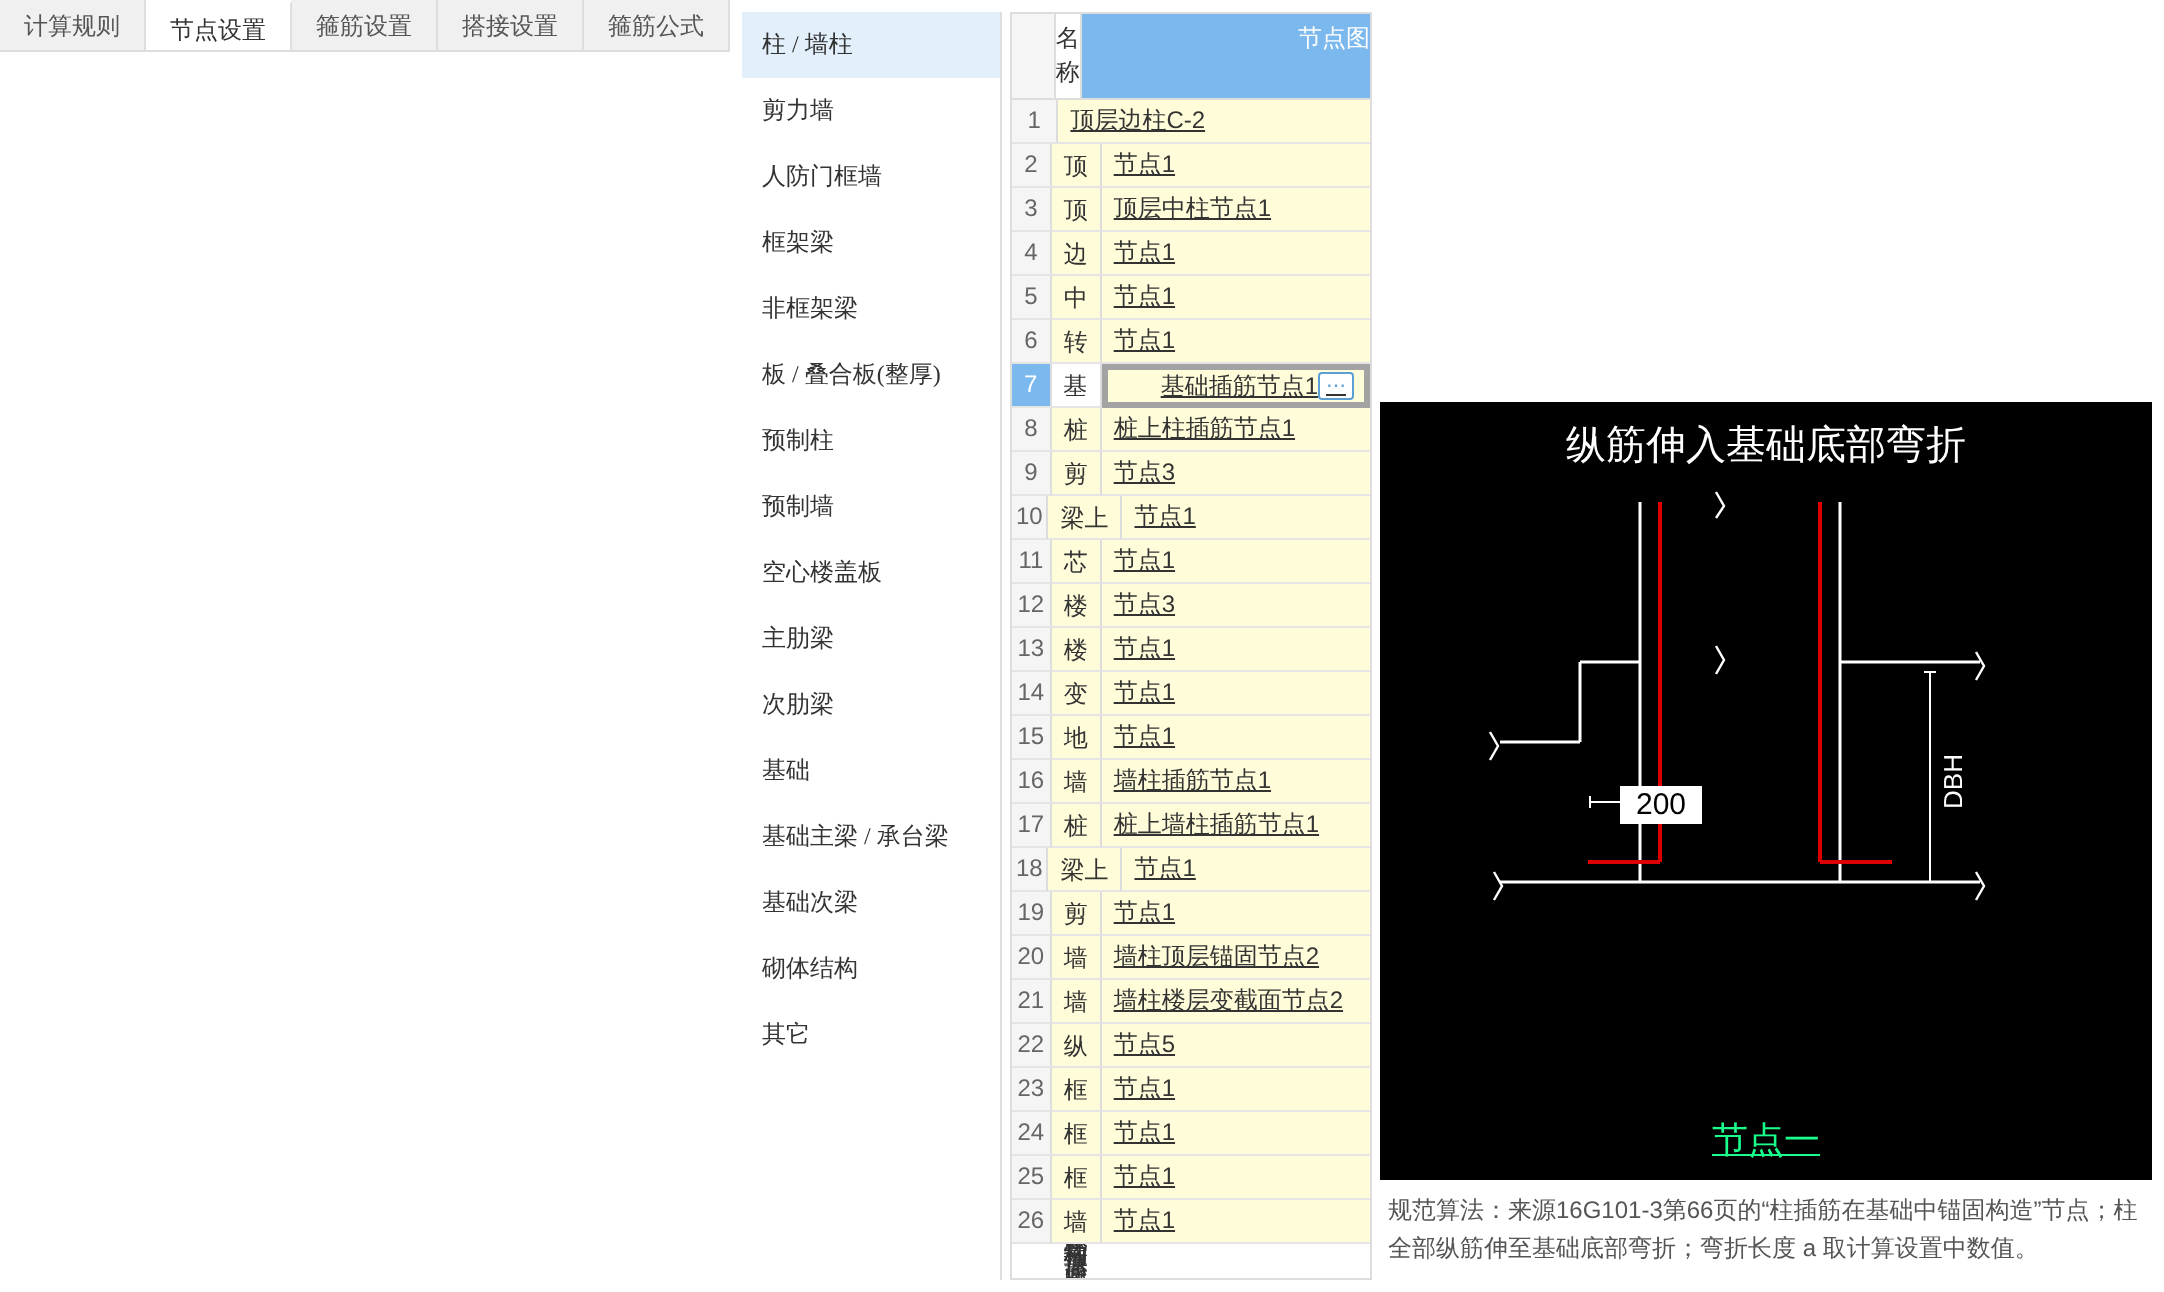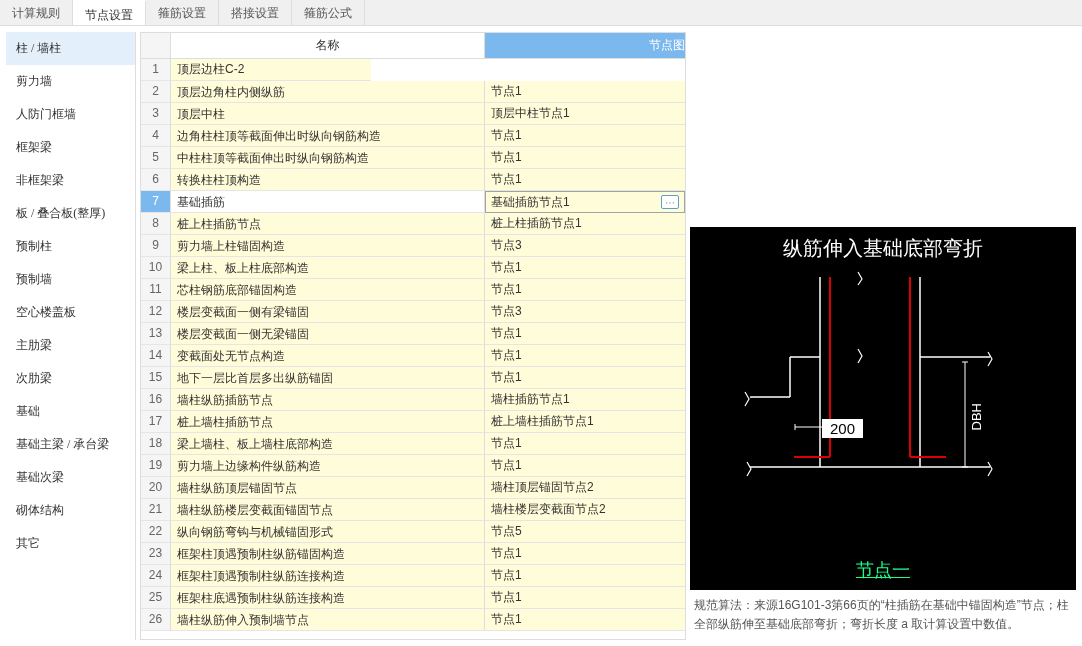--- a/index.html
+++ b/index.html
@@ -6,21 +6,21 @@
     body {
       font-family: "Microsoft YaHei", "SimSun", sans-serif;
       font-size: 12px;
       background: #fff;
       color: #333;
     }
     .container {
       width: 1082px;
       height: 646px;
       display: flex;
-      flex-direction: column;
+      flex-direction: row;
     }
     .top-tabs {
       display: flex;
       background: #f0f0f0;
       border-bottom: 1px solid #ddd;
       height: 26px;
     }
     .top-tab {
       padding: 5px 12px;
       cursor: pointer;
@@ -117,31 +117,33 @@
     }
     .td-node {
       width: 200px;
       border-bottom: 1px solid #e5e5e5;
       padding: 3px 6px;
       background: #fffcd9;
       color: #333;
       display: flex;
       justify-content: space-between;
       align-items: center;
+      text-decoration: underline;
     }
     .table-row.selected .td-num {
       background: #7ab8ee;
       color: #fff;
     }
     .table-row.selected .td-name {
       background: #fff;
     }
     .table-row.selected .td-node {
-      border: 1px solid #a3a3a3;
+      border: 3px solid #a3a3a3;
       padding: 2px 5px;
+      justify-content: flex-end;
     }
     .more-btn {
       width: 18px;
       height: 14px;
       border: 1px solid #5a9fd6;
       border-radius: 2px;
       display: flex;
       align-items: center;
       justify-content: center;
       color: #5a9fd6;
@@ -444,20 +446,20 @@
           <path d="M 298 85 L 302 92 L 298 99" fill="none" stroke="#fff" stroke-width="1.2"></path>
           <path d="M 57 195 L 61 202 L 57 209" fill="none" stroke="#fff" stroke-width="1.2"></path>
           <path d="M 298 195 L 302 202 L 298 209" fill="none" stroke="#fff" stroke-width="1.2"></path>
           <line x1="105" y1="160" x2="160" y2="160" stroke="#fff" stroke-width="1"></line>
           <line x1="105" y1="157" x2="105" y2="163" stroke="#fff" stroke-width="1"></line>
           <line x1="140" y1="157" x2="140" y2="163" stroke="#fff" stroke-width="1"></line>
           <line x1="275" y1="95" x2="275" y2="200" stroke="#fff" stroke-width="1"></line>
           <line x1="272" y1="95" x2="278" y2="95" stroke="#fff" stroke-width="1"></line>
           <line x1="272" y1="200" x2="278" y2="200" stroke="#fff" stroke-width="1"></line>
         </svg>
-        <div style="position:absolute;top:192px;left:132px;background:#fff;color:#000;padding:1px 8px;font-size:15px;">200</div>
+        <div style="position:absolute;top:192px;left:120px;background:#fff;color:#000;padding:1px 8px;font-size:15px;">200</div>
         <div style="position:absolute;top:176px;left:279px;color:#fff;font-size:13px;writing-mode:vertical-rl;transform:rotate(180deg);">DBH</div>
         <div class="diagram-node-label">节点一</div>
       </div>
       <div class="desc-text">规范算法：来源16G101-3第66页的“柱插筋在基础中锚固构造”节点；柱全部纵筋伸至基础底部弯折；弯折长度 a 取计算设置中数值。</div>
     </div>
   </div>
 </div>
 
 </body></html>

